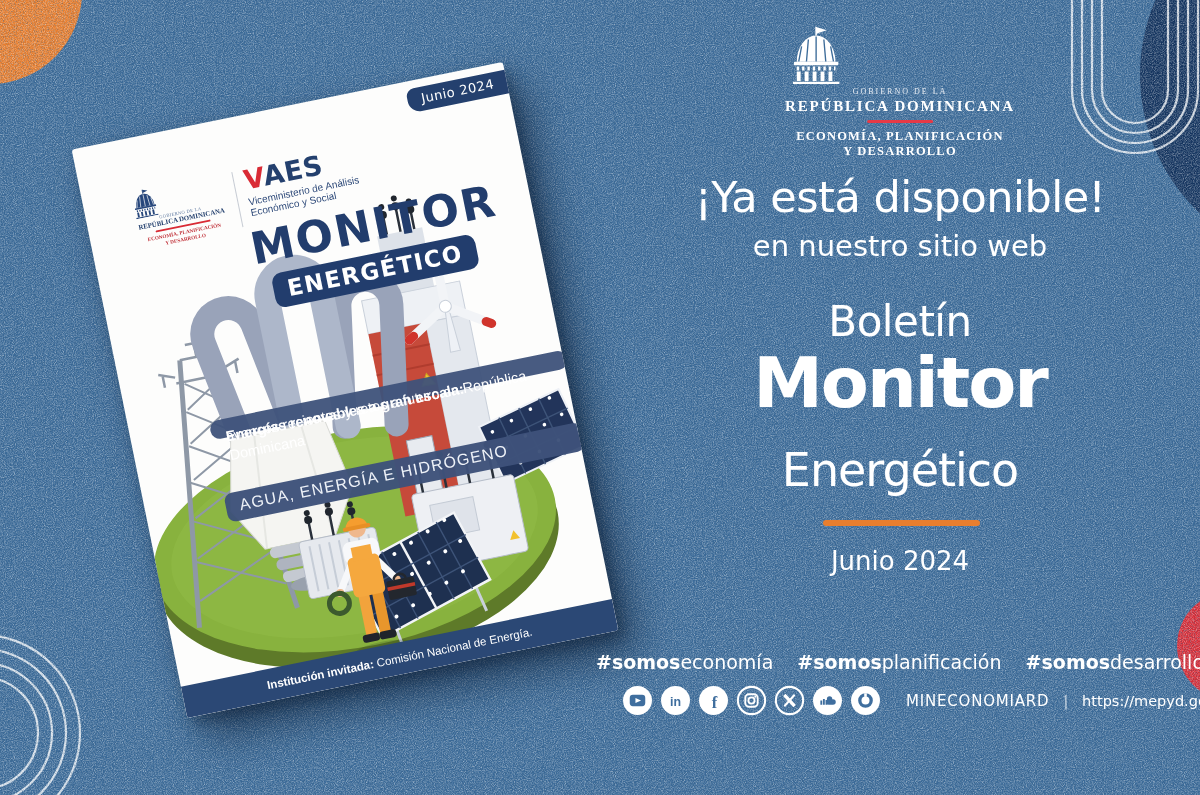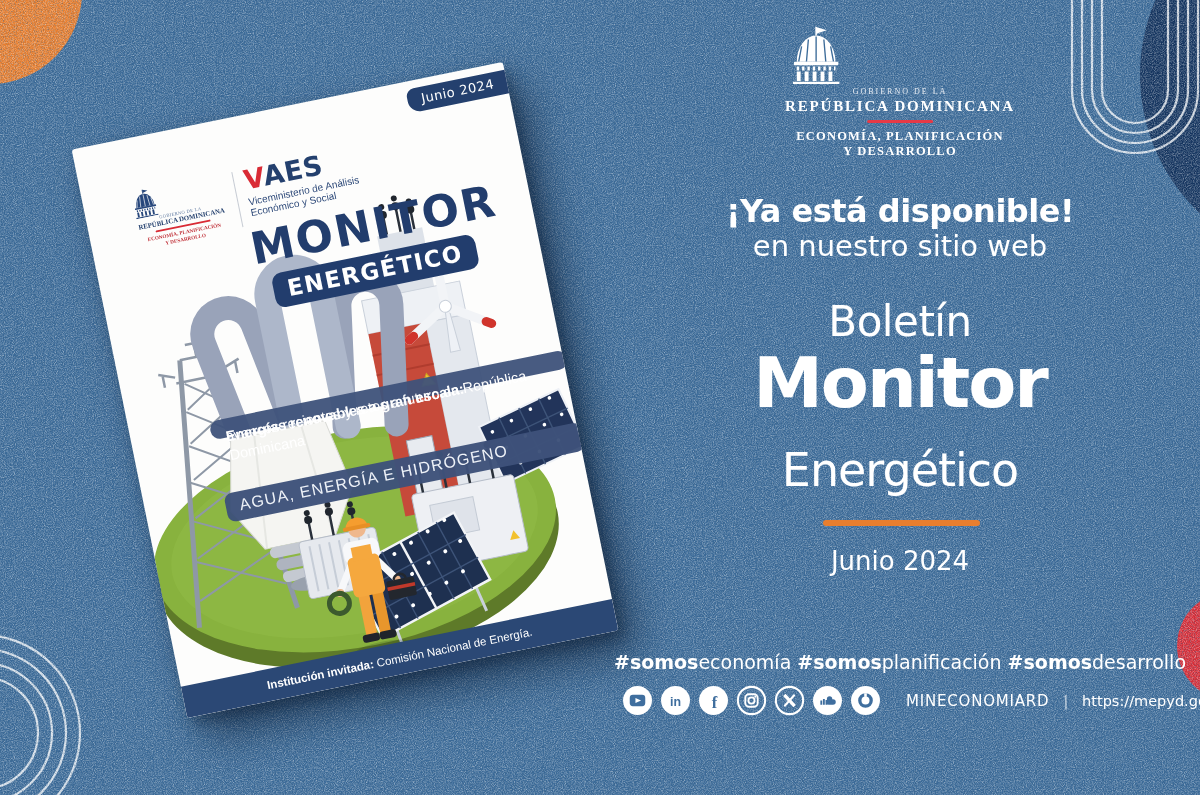--- a/index.html
+++ b/index.html
@@ -36,29 +36,29 @@
   .c-footer{left:0;right:0;bottom:0;height:32px;background:#2b4875;color:#fff;font-size:11.5px;
             display:flex;align-items:center;justify-content:center;font-family:"Liberation Sans",sans-serif}
   .c-footer *{position:static}
   
   .cx{position:absolute;left:900px;transform:translateX(-50%);text-align:center;white-space:nowrap;z-index:4}
   .crest{top:24px;line-height:1.2}
   .crest-l1{font-size:8px;letter-spacing:2px;color:#e8edf4;font-family:"Liberation Serif",serif;margin-top:3px}
   .crest-l2{font-size:15px;font-weight:bold;letter-spacing:1.8px;font-family:"Liberation Serif",serif}
   .crest-rule{width:66px;height:3px;background:#e63946;border-radius:2px;margin:5px auto 6px}
   .crest-l3,.crest-l4{font-size:12.5px;font-weight:bold;letter-spacing:1.2px;font-family:"Liberation Serif",serif}
-  .headline{top:192px;font-size:32px;font-weight:bold;letter-spacing:-.5px}
+  .headline{top:172px;font-size:43px;font-weight:normal;letter-spacing:-.5px}
   .subline{top:229px;font-size:29px}
   .b-label{top:297px;font-size:42px;letter-spacing:-.5px}
   .b-title{top:342px;font-size:70px;font-weight:bold;letter-spacing:-2px}
   .b-title2{top:443px;font-size:46px;letter-spacing:-1px}
   .o-rule{position:absolute;left:823px;top:520px;width:157px;height:6px;background:#e87e2e;border-radius:3px;z-index:4}
   .r-date{top:546px;font-size:26px}
   .hashtags{top:651px;font-size:19px}
-  .ht{}.ht:last-child{margin-right:0}
+  .ht{margin-right:18px}.ht:last-child{margin-right:0}
   .ht b{font-weight:bold}
   .social-row{position:absolute;left:622px;top:685px;display:flex;align-items:center;gap:7px;z-index:4}
   .social-row svg{flex:0 0 auto}
   .handle{margin-left:18px;font-size:15px;letter-spacing:.8px}
   .sep{margin:0 7px;font-size:14px;opacity:.7}
   .url{font-size:14.5px}
 </style>
 </head>
 <body>
 

